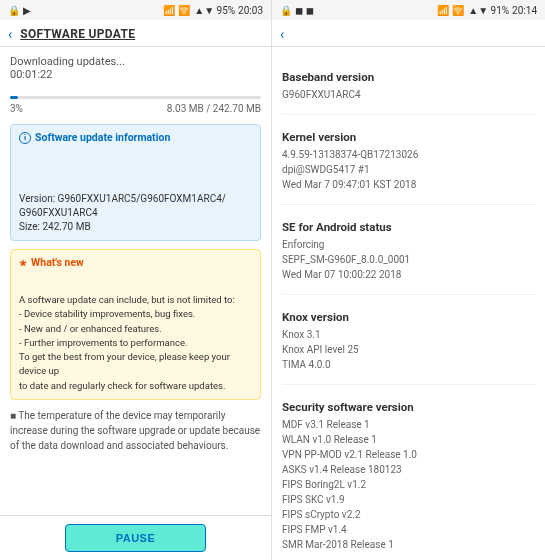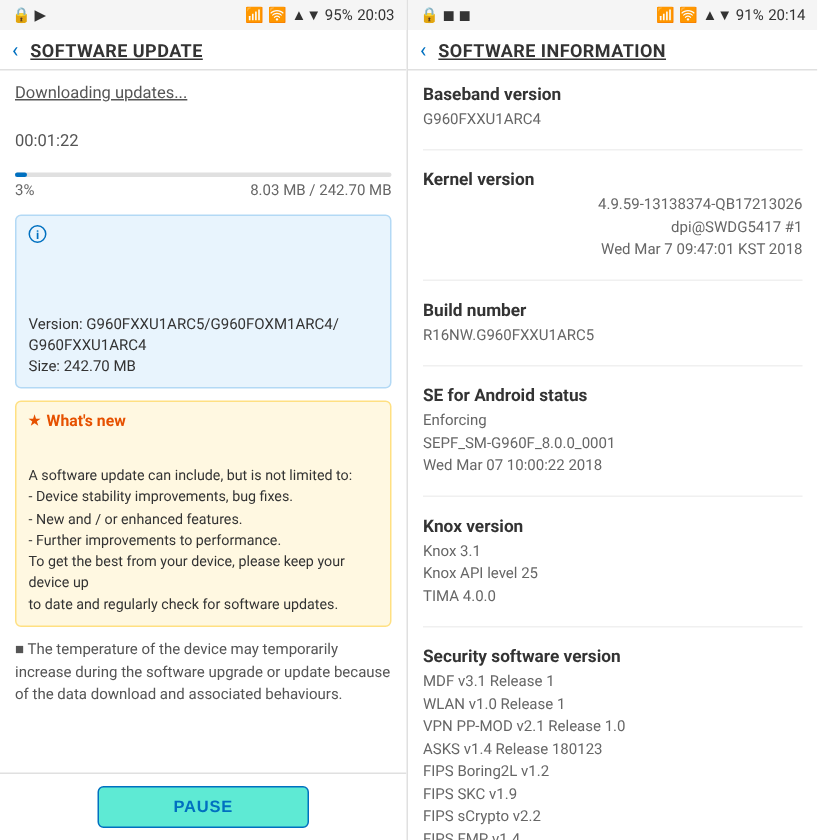--- a/index.html
+++ b/index.html
@@ -77,22 +77,21 @@
       font-size: 10.5px;
       color: #333;
     }
     .content::-webkit-scrollbar { width: 3px; }
     .content::-webkit-scrollbar-thumb { background: #ccc; }
 
     
     .download-status {
       font-size: 11px;
       color: #555;
-      margin-bottom: 19px;
-      text-decoration: underline;
+      margin-bottom: 0;
     }
     .download-time {
       font-size: 11px;
       color: #555;
       margin-bottom: 15px;
     }
     .progress-bar-container {
       width: 100%;
       height: 3px;
       background: #e0e0e0;
@@ -207,20 +206,21 @@
       border-bottom: 1px solid #f0f0f0;
     }
     .info-section:last-child {
       border-bottom: none;
     }
     .info-section-title {
       font-size: 11.5px;
       font-weight: bold;
       color: #333;
       margin-bottom: 3px;
+      margin-top: 15px;
     }
     .info-section-value {
       font-size: 10px;
       color: #666;
       line-height: 1.5;
     }
   </style>
 </head>
 <body>
 
@@ -251,20 +251,21 @@
       <div class="progress-bar-fill" style="width:3%"></div>
     </div>
     <div class="progress-info">
       <span>3%</span>
       <span>8.03 MB / 242.70 MB</span>
     </div>
 
     <div class="info-box">
       <div class="info-box-title">
         <span class="info-icon">i</span>
+        <span>Software update information</span>
       </div>
       <div class="info-text" style="white-space:pre-line">Version: G960FXXU1ARC5/G960FOXM1ARC4/
 G960FXXU1ARC4
 Size: 242.70 MB</div>
     </div>
 
     <div class="whats-new-box">
       <div class="whats-new-title">
         <span class="star-icon">★</span>
         <span>What's new</span>
@@ -294,37 +295,32 @@
     <div class="right">
       <span>📶</span>
       <span>🛜</span>
       <span>▲▼ 91%</span>
       <span>20:14</span>
     </div>
   </div>
 
   <div class="top-nav">
     <span class="back-arrow">‹</span>
-    <span class="nav-title">SOFTWARE INFORMATION</span>
   </div>
 
   <div class="content">
   <div class="info-section">
         <div class="info-section-title">Baseband version</div>
         <div class="info-section-value" style="white-space: pre-line;">G960FXXU1ARC4</div>
       </div>
       <div class="info-section">
         <div class="info-section-title">Kernel version</div>
-        <div class="info-section-value" style="white-space: pre-line; text-align: right;">4.9.59-13138374-QB17213026
+        <div class="info-section-value" style="white-space: pre-line;">4.9.59-13138374-QB17213026
 dpi@SWDG5417 #1
 Wed Mar 7 09:47:01 KST 2018</div>
-      </div>
-      <div class="info-section">
-        <div class="info-section-title">Build number</div>
-        <div class="info-section-value" style="white-space: pre-line;">R16NW.G960FXXU1ARC5</div>
       </div>
       <div class="info-section">
         <div class="info-section-title">SE for Android status</div>
         <div class="info-section-value" style="white-space: pre-line;">Enforcing
 SEPF_SM-G960F_8.0.0_0001
 Wed Mar 07 10:00:22 2018</div>
       </div>
       <div class="info-section">
         <div class="info-section-title">Knox version</div>
         <div class="info-section-value" style="white-space: pre-line;">Knox 3.1

